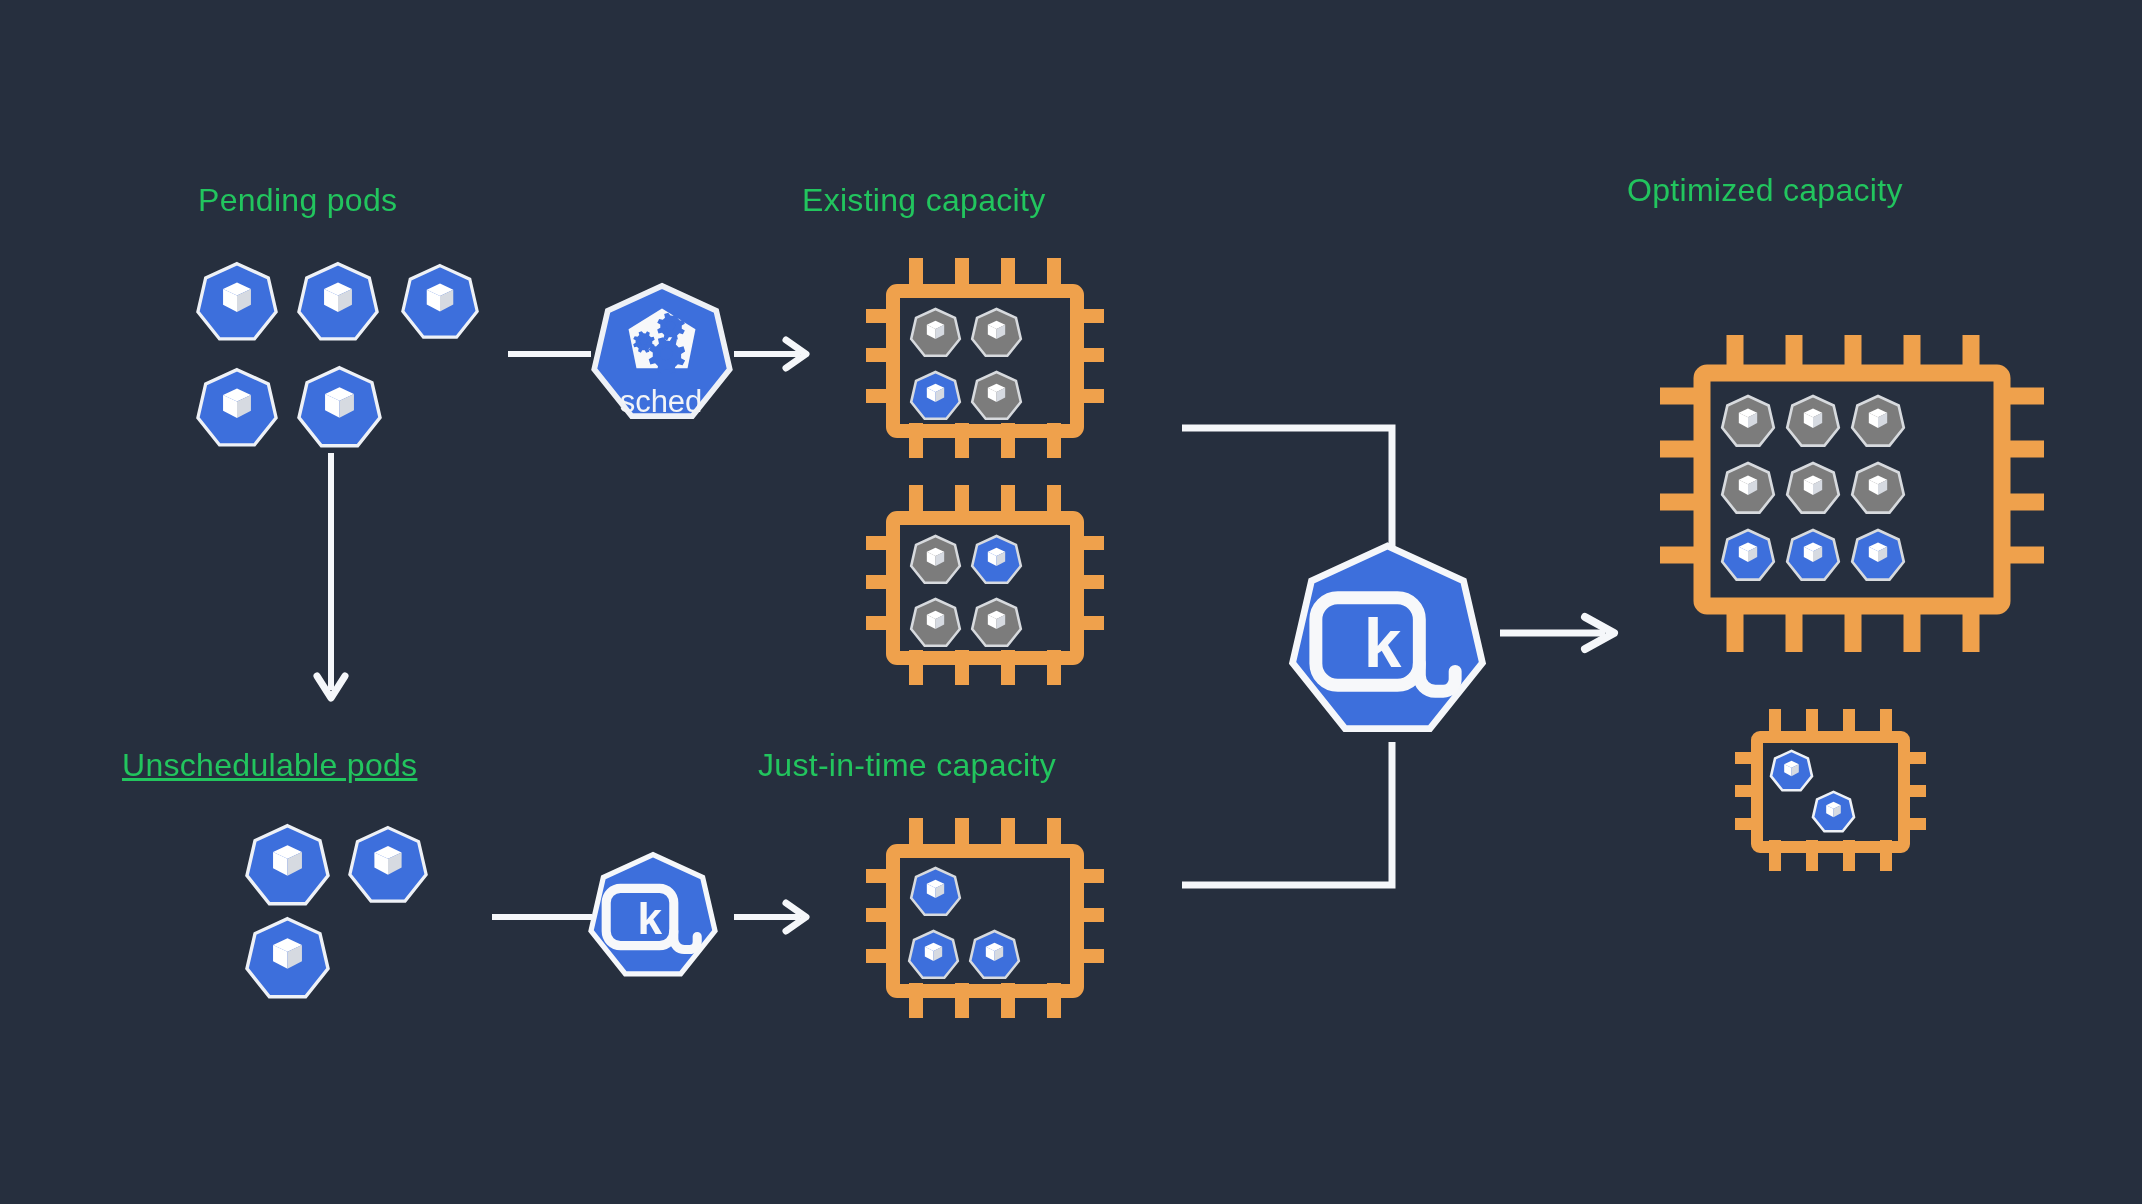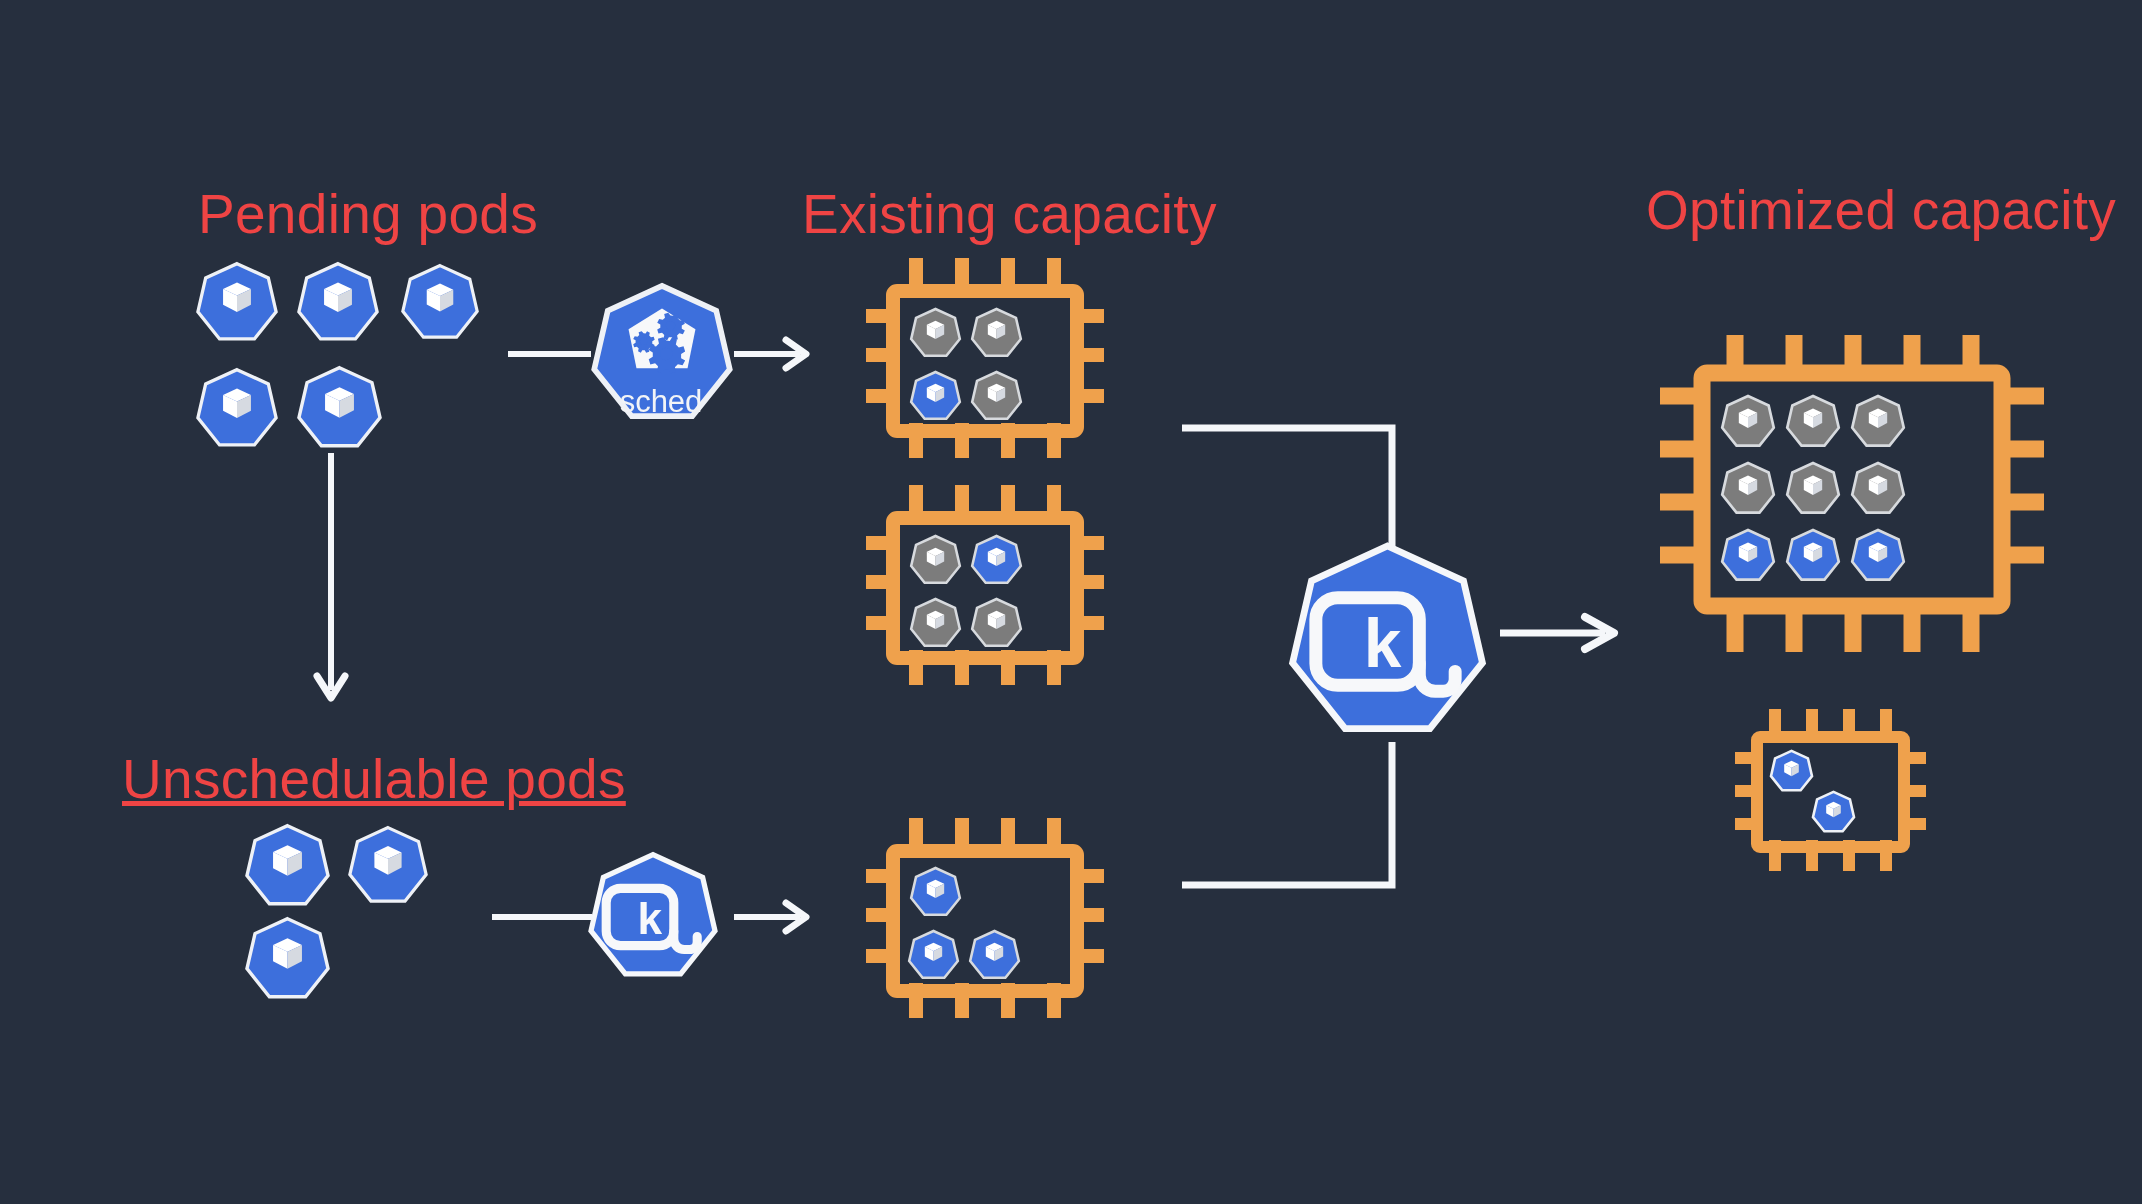--- a/index.html
+++ b/index.html
@@ -12,44 +12,45 @@
   }
   #stage {
     position: relative;
     width: 2142px;
     height: 1204px;
     background: #262f3e;
     overflow: hidden;
   }
   .title {
     position: absolute;
-    color: #ef4444;
-    font-size: 55px;
+    color: #22c55e;
+    font-size: 32px;
     font-weight: 400;
     letter-spacing: 0.3px;
     white-space: nowrap;
     font-family: "Liberation Sans", sans-serif;
   }
   .svg-layer {
     position: absolute;
     left: 0;
     top: 0;
     width: 2142px;
     height: 1204px;
   }
 </style>
 </head>
 <body>
 
 <div id="stage">
 
   <div class="title" style="left:198px; top:182px;">Pending pods</div>
   <div class="title" style="left:802px; top:182px;text-align:right;">Existing capacity</div>
-  <div class="title" style="left:1627px; top:178px;margin-left:19px;">Optimized capacity</div>
+  <div class="title" style="left:1627px; top:172px;">Optimized capacity</div>
   <div class="title" style="left:122px; top:747px;text-decoration:underline;">Unschedulable pods</div>
+  <div class="title" style="left:758px; top:747px;">Just-in-time capacity</div>
 
   <svg class="svg-layer" viewBox="0 0 2142 1204" xmlns="http://www.w3.org/2000/svg">
     <defs>
 
       <g id="hept">
         <polygon points="50,2 88.2,19.5 97.7,60.7 71.3,93.8 28.7,93.8 2.3,60.7 11.8,19.5"></polygon>
       </g>
 
       <g id="cubeglyph">
         <polygon points="0,-15 17,-7 0,1 -17,-7" fill="#ffffff"></polygon>

